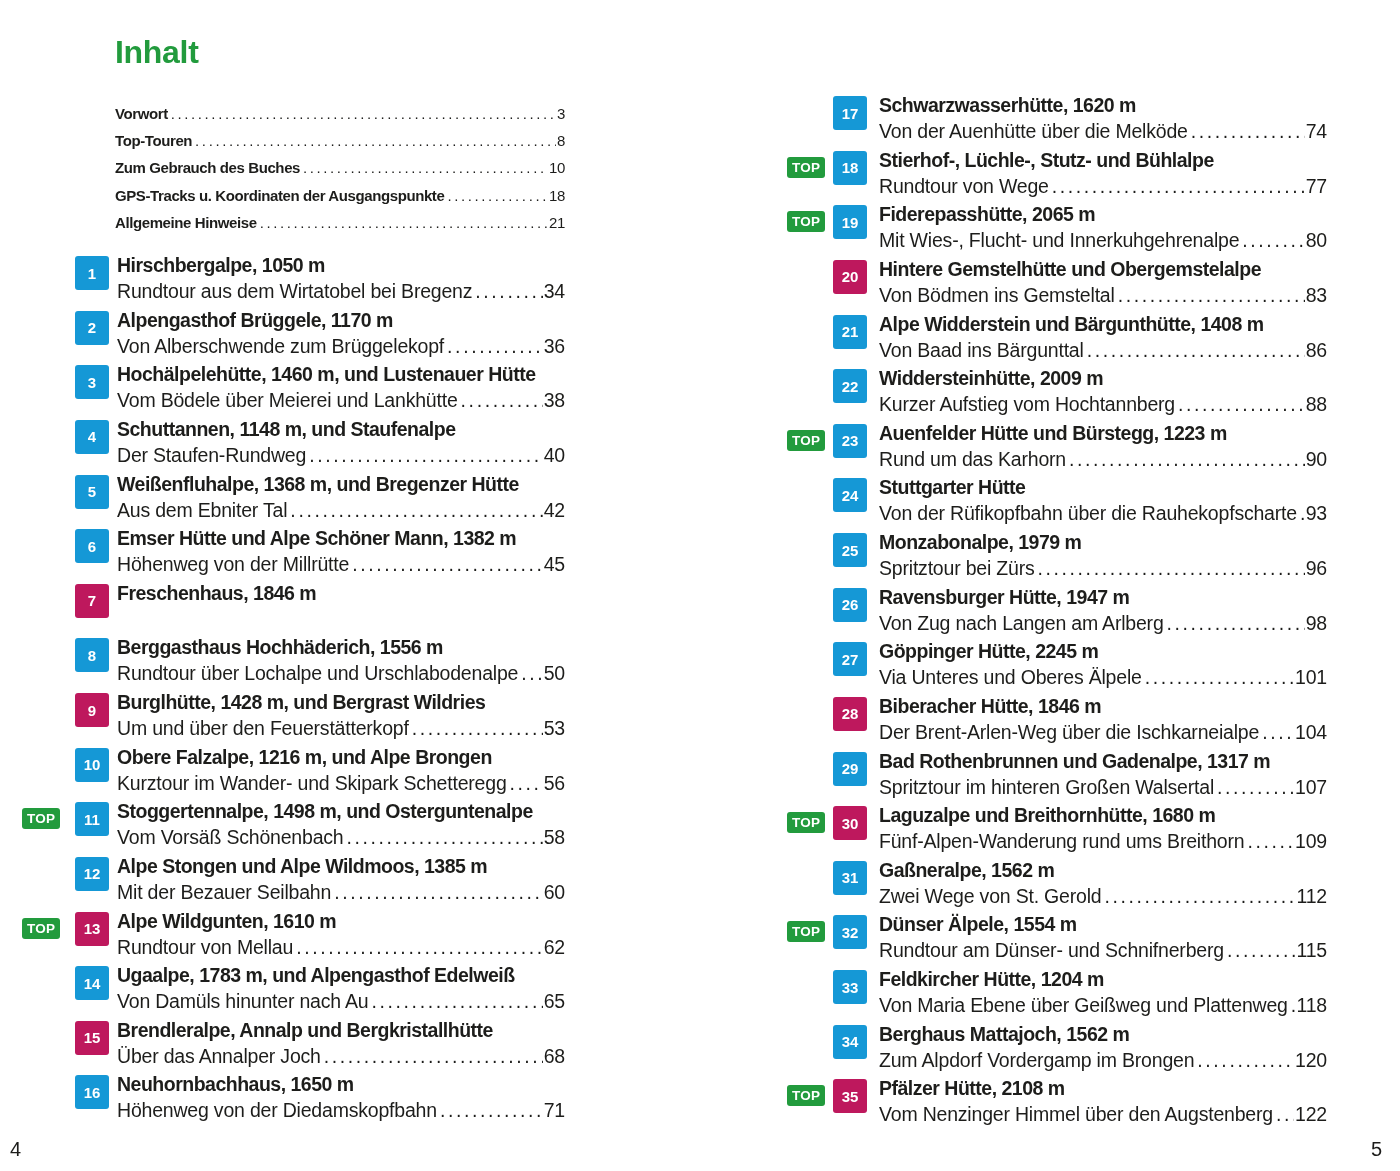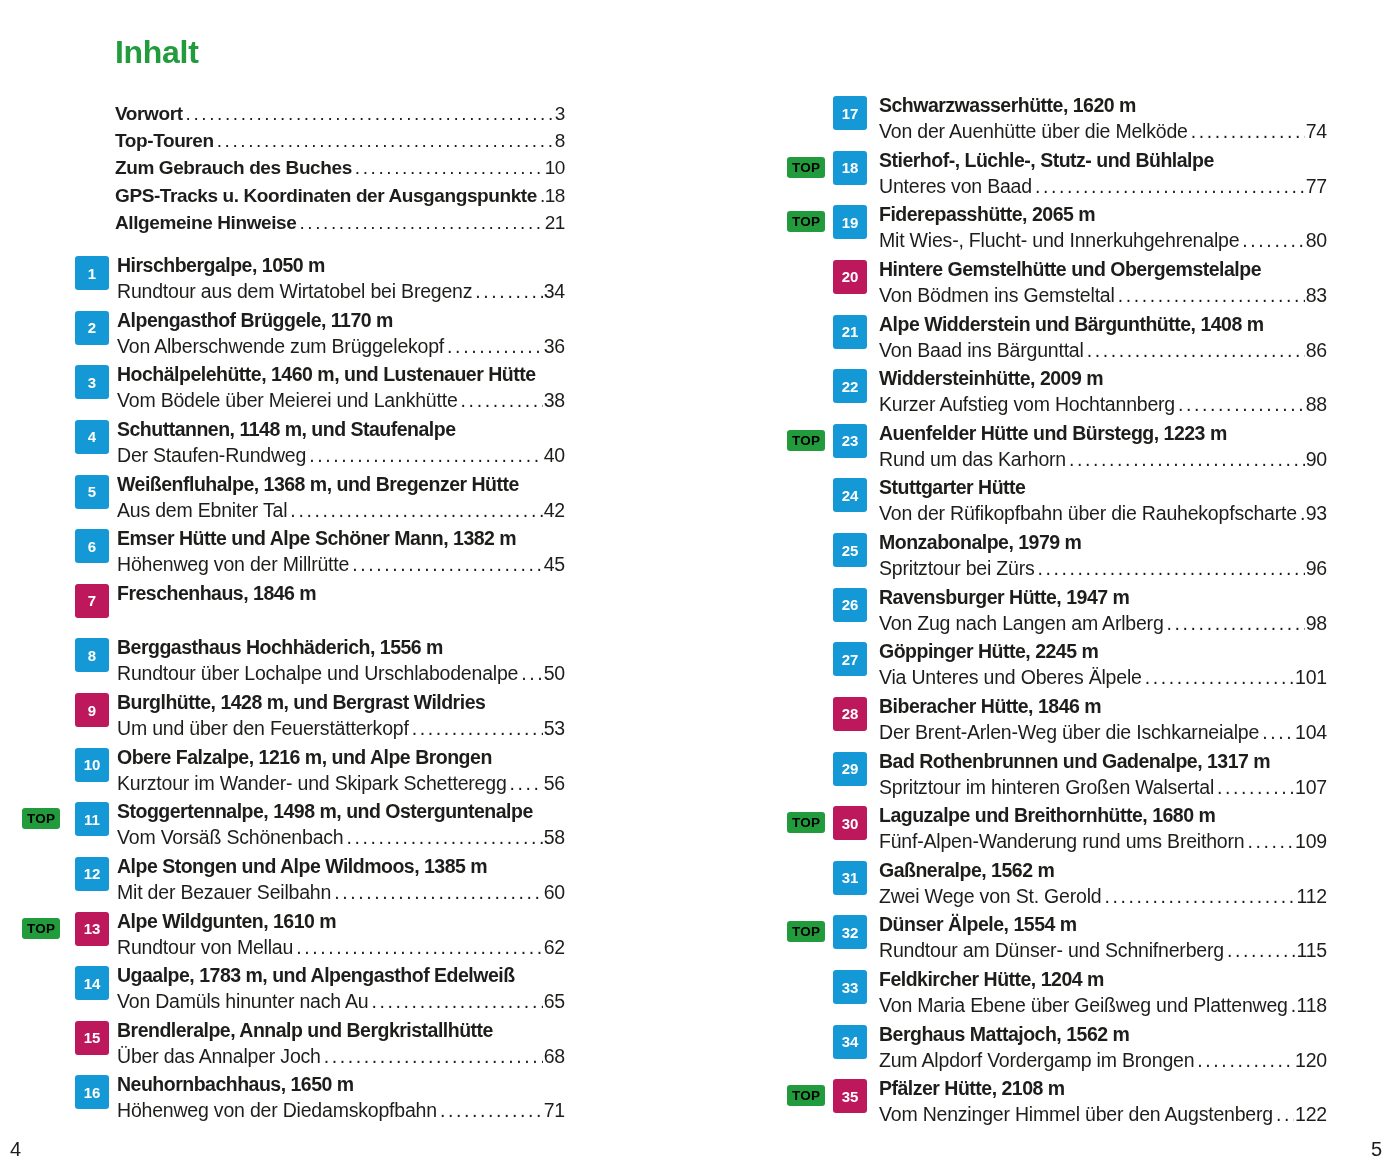--- a/index.html
+++ b/index.html
@@ -13,40 +13,40 @@
   .page-title {
     position:absolute; left:115px; top:34px;
     font-size:32px; font-weight:bold; color:#229b3d;
     letter-spacing:-0.3px;
     text-align:center;
   }
   
   .front-matter { position:absolute; left:115px; top:100px; width:450px; }
   .fm-row {
     display:flex; align-items:baseline;
-    font-size:19px; line-height:27.2px; letter-spacing:-0.4px;text-align:right;
+    font-size:15px; line-height:27.2px; letter-spacing:-0.4px;text-align:right;
   }
   .fm-label { font-weight:bold; white-space:nowrap; }
   .leader {
     flex:1 1 0; min-width:0; overflow:hidden; white-space:nowrap;
     letter-spacing:2.6px; margin:0 1px 0 3px;
   }
   .leader::after {
     content:"......................................................................................";
   }
   .pg { white-space:nowrap; }
   
   .col { position:absolute; }
   .col-left  { left:22px;  top:253px; width:543px; }
   .col-right { left:787px; top:93px;  width:540px; }
   .tour { display:flex; align-items:flex-start; height:54.63px; }
   .top-slot { flex:0 0 53px; padding-top:9px; }
   .col-right .top-slot { flex:0 0 46px; }
   .top-badge {
-    display:inline-block; background:#229b3d; color:#000000;
+    display:inline-block; background:#229b3d; color:#ffffff;
     font-size:13.5px; font-weight:bold; line-height:21px;
     padding:0 5px; border-radius:3px; letter-spacing:0.3px;
     visibility:hidden;
   }
   .num-badge {
     flex:0 0 34px; height:34px; margin-top:3px; border-radius:3px;
     color:#fff; font-weight:bold; font-size:15px;
     display:flex; align-items:center; justify-content:center;
   }
   .num-badge.blue { background:#1598d6; }
@@ -337,21 +337,21 @@
     </div>
   </div>
     <div class="tour">
     <div class="top-slot">
       <span class="top-badge" style="visibility: visible;">TOP</span>
     </div>
     <div class="num-badge blue">18</div>
     <div class="tour-body">
       <div class="tour-title">Stierhof-, Lüchle-, Stutz- und Bühlalpe</div>
       <div class="tour-sub">
-        <span class="tour-sub-text">Unteres von Baad</span>
+        <span class="tour-sub-text">Rundtour von Wege</span>
         <span class="leader"></span>
         <span class="pg">77</span>
       </div>
     </div>
   </div>
     <div class="tour">
     <div class="top-slot">
       <span class="top-badge" style="visibility: visible;">TOP</span>
     </div>
     <div class="num-badge blue">19</div>

